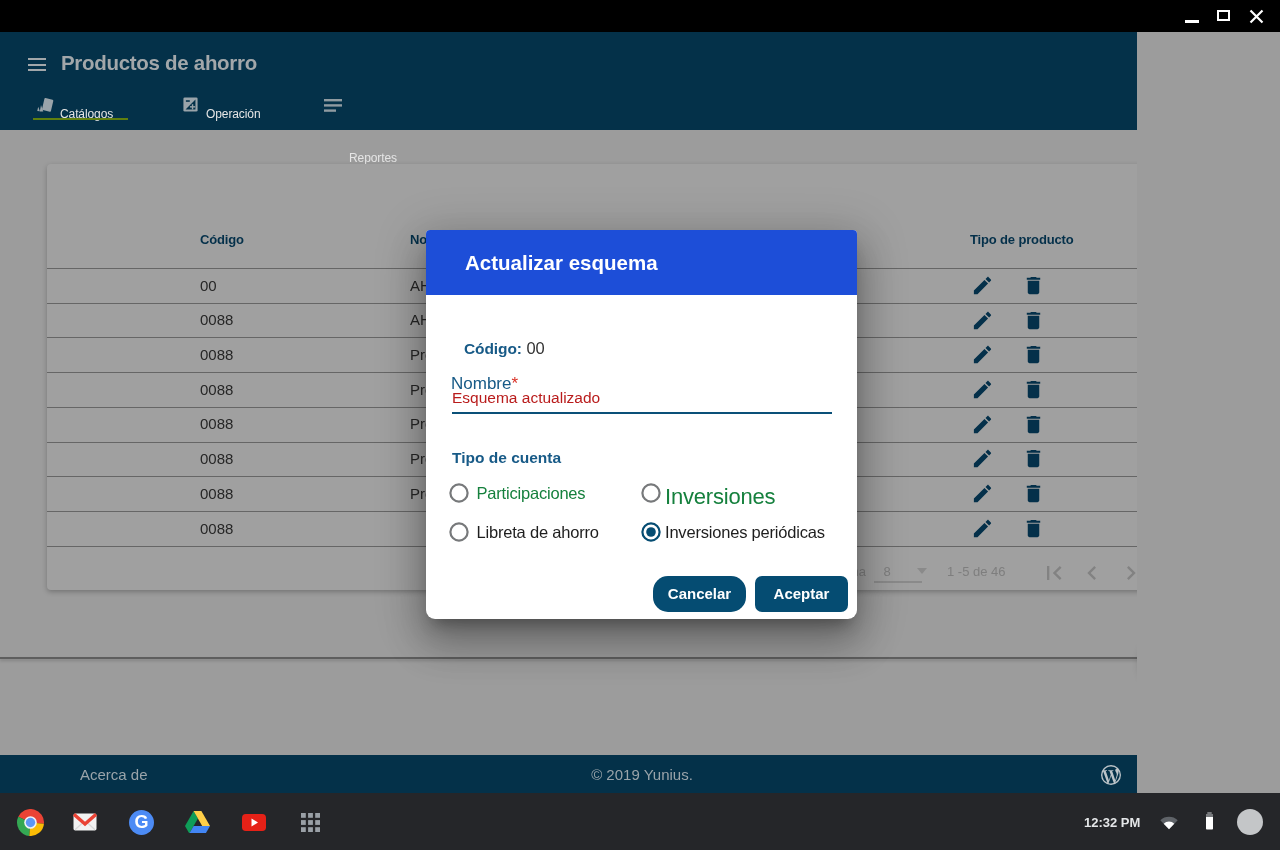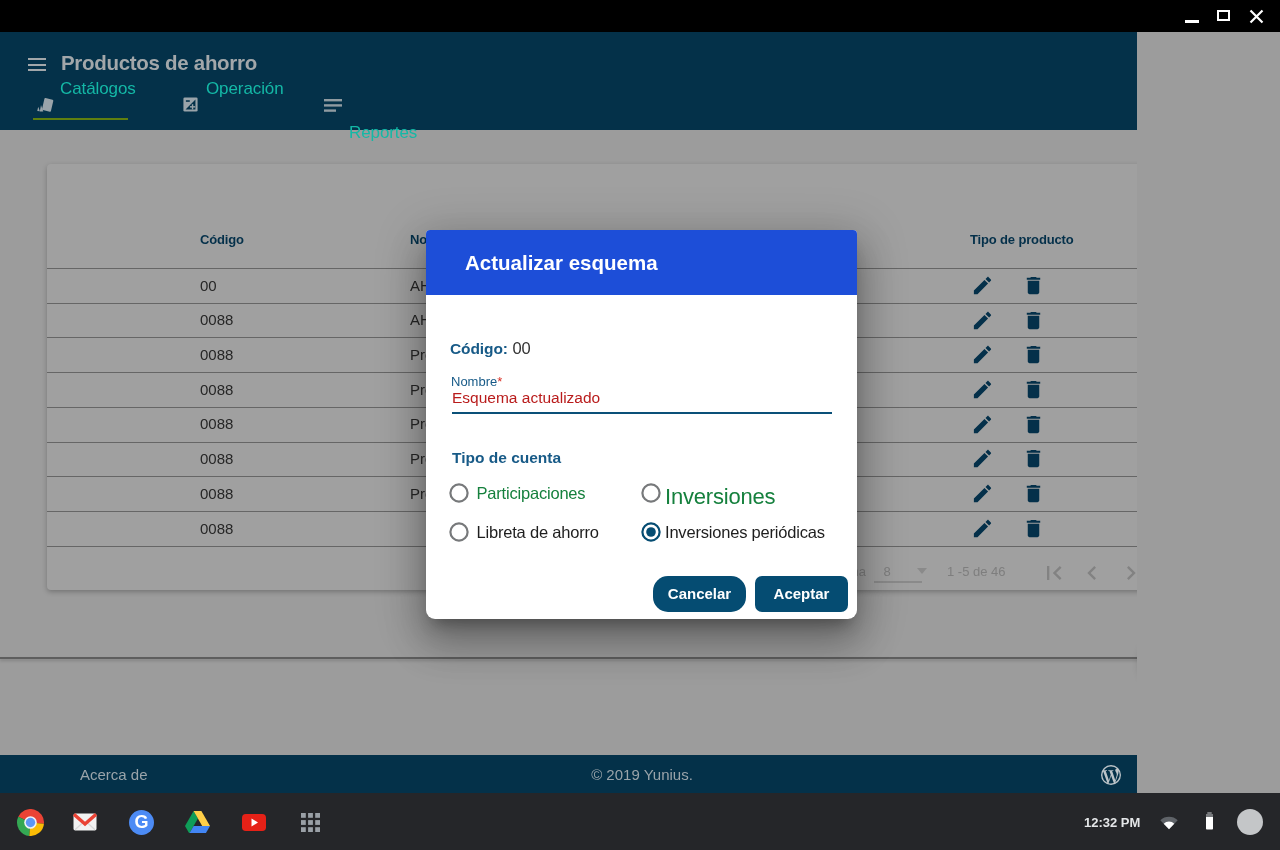--- a/index.html
+++ b/index.html
@@ -12,21 +12,21 @@
   #btn-min { position:absolute; left:1185px; top:20px; width:14px; height:2.5px; background:#fff; }
   #btn-max { position:absolute; left:1217px; top:10px; width:13px; height:11px; border:2px solid #fff; }
 
   
   #browser { position:absolute; left:0; top:32px; width:1137px; height:761px; background:#9C9C9C; overflow:hidden; }
 
   
   #appbar { position:absolute; left:0; top:0; width:1280px; height:98px; background:#043149; }
   #ham div { position:absolute; left:28px; width:18px; height:2.4px; background:#A2A7AA; }
   #apptitle { position:absolute; left:61px; top:18.5px; font-size:20.5px; font-weight:bold; color:#A2A7AA; letter-spacing:-0.3px; }
-  .tabtxt { position:absolute; top:47px; font-size:17px; color:#14b8a6; letter-spacing:-0.1px; }
+  .tabtxt { position:absolute; top:75px; font-size:12px; color:#e5e5e5; letter-spacing:-0.1px; }
   #tab-underline { position:absolute; left:33px; top:85.5px; width:94.5px; height:2.6px; background:#5F7F10; }
 
   
   #card { position:absolute; left:47px; top:132px; width:1181px; height:426px; background:#A0A0A0; border-radius:4px; box-shadow:0 2px 5px rgba(0,0,0,0.25); }
   .colhead { position:absolute; top:67.5px; font-size:13px; font-weight:bold; color:#04304A; letter-spacing:-0.15px; }
   .rline { position:absolute; left:0; width:1181px; height:1px; background:#666666; }
   .rowtxt { position:absolute; font-size:15px; color:#262626; }
   .acticon { position:absolute; width:23px; height:23px; }
 
   
@@ -227,22 +227,22 @@
 <circle cx="10" cy="10" r="10" fill="#BCC4C9"></circle>
 <path fill="#043149" d="M11.25 20V12.9h2.38l.36-2.77h-2.74V8.36c0-.8.22-1.35 1.37-1.35h1.46V4.53c-.25-.03-1.12-.11-2.13-.11-2.1 0-3.54 1.28-3.54 3.64v2.07H6.02v2.77h2.39V20h2.84z"></path>
         </svg>
       </div>
   </div>
 
   <div id="modal">
     <div id="modalhead">
         <div id="modaltitle">Actualizar esquema</div>
       </div>
-    <div class="abs" style="left:24px; top:109px; font-size:16.5px;text-align:right;"><span class="mblue" style="font-weight:bold; font-size:15.5px; letter-spacing:-0.1px;">Código:</span><span style="color:#333;">&nbsp;00</span></div>
-    <div class="abs mblue" style="left:25px; top:144px; font-size:13px;">Nombre<span style="color:#D93025;">*</span></div>
+    <div class="abs" style="left:38px; top:109px; font-size:16.5px;text-align:right;"><span class="mblue" style="font-weight:bold; font-size:15.5px; letter-spacing:-0.1px;">Código:</span><span style="color:#333;">&nbsp;00</span></div>
+    <div class="abs mblue" style="left:25px; top:144px; font-size:17px;">Nombre<span style="color:#D93025;">*</span></div>
     <div class="abs" style="left:26px; top:159px; font-size:15.5px; color:#b91c1c;">Esquema actualizado</div>
     <div class="abs" style="left:26px; top:182px; width:380px; height:2px; background:#0A5078;"></div>
     <div class="abs mblue" style="left:26px; top:218.5px; font-size:15.5px; font-weight:bold;">Tipo de cuenta</div>
     <div id="radios">
         <svg style="position:absolute; left:23px; top:253px;" width="20" height="20" viewBox="0 0 20 20">
           <circle cx="10" cy="10" r="8.6" fill="none" stroke="#77797B" stroke-width="2.2"></circle>
         </svg>
 <div style="position:absolute; left:50.5px; top:254px; font-size:16.5px; color:#15803d; letter-spacing:-0.2px;">Participaciones</div>
 <svg style="position:absolute; left:214.5px; top:253px;" width="20" height="20" viewBox="0 0 20 20">
           <circle cx="10" cy="10" r="8.6" fill="none" stroke="#77797B" stroke-width="2.2"></circle>

